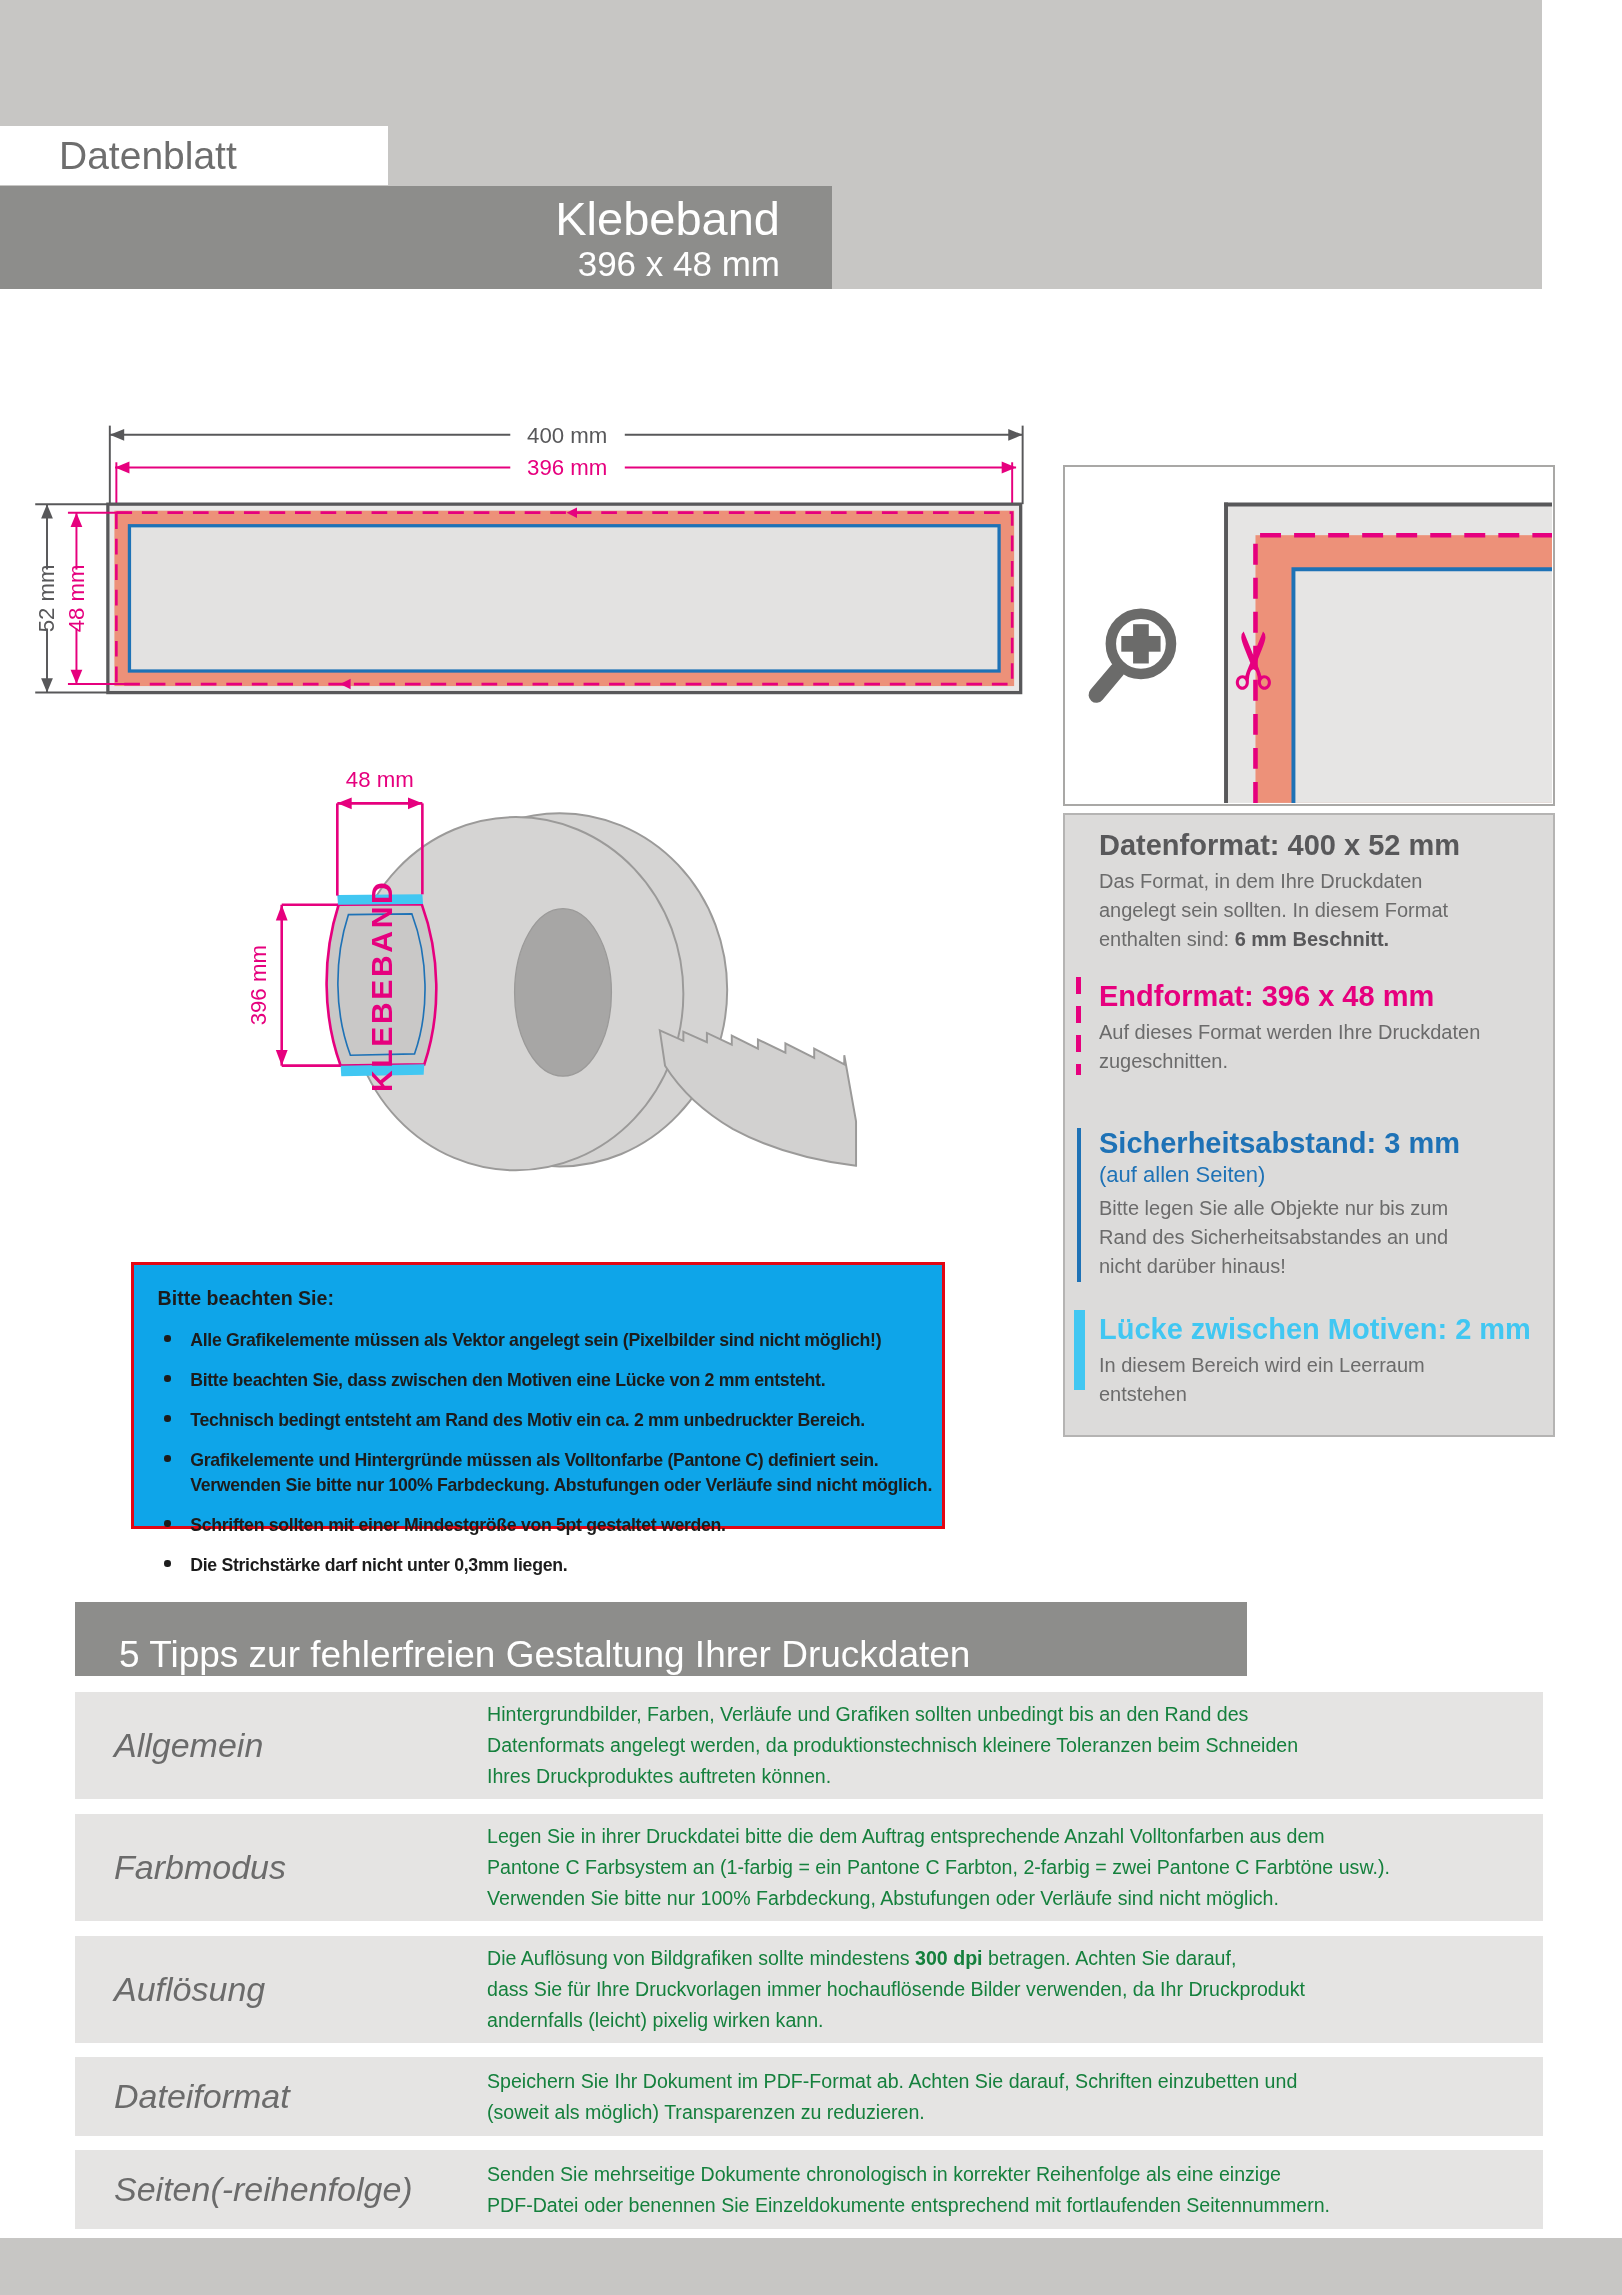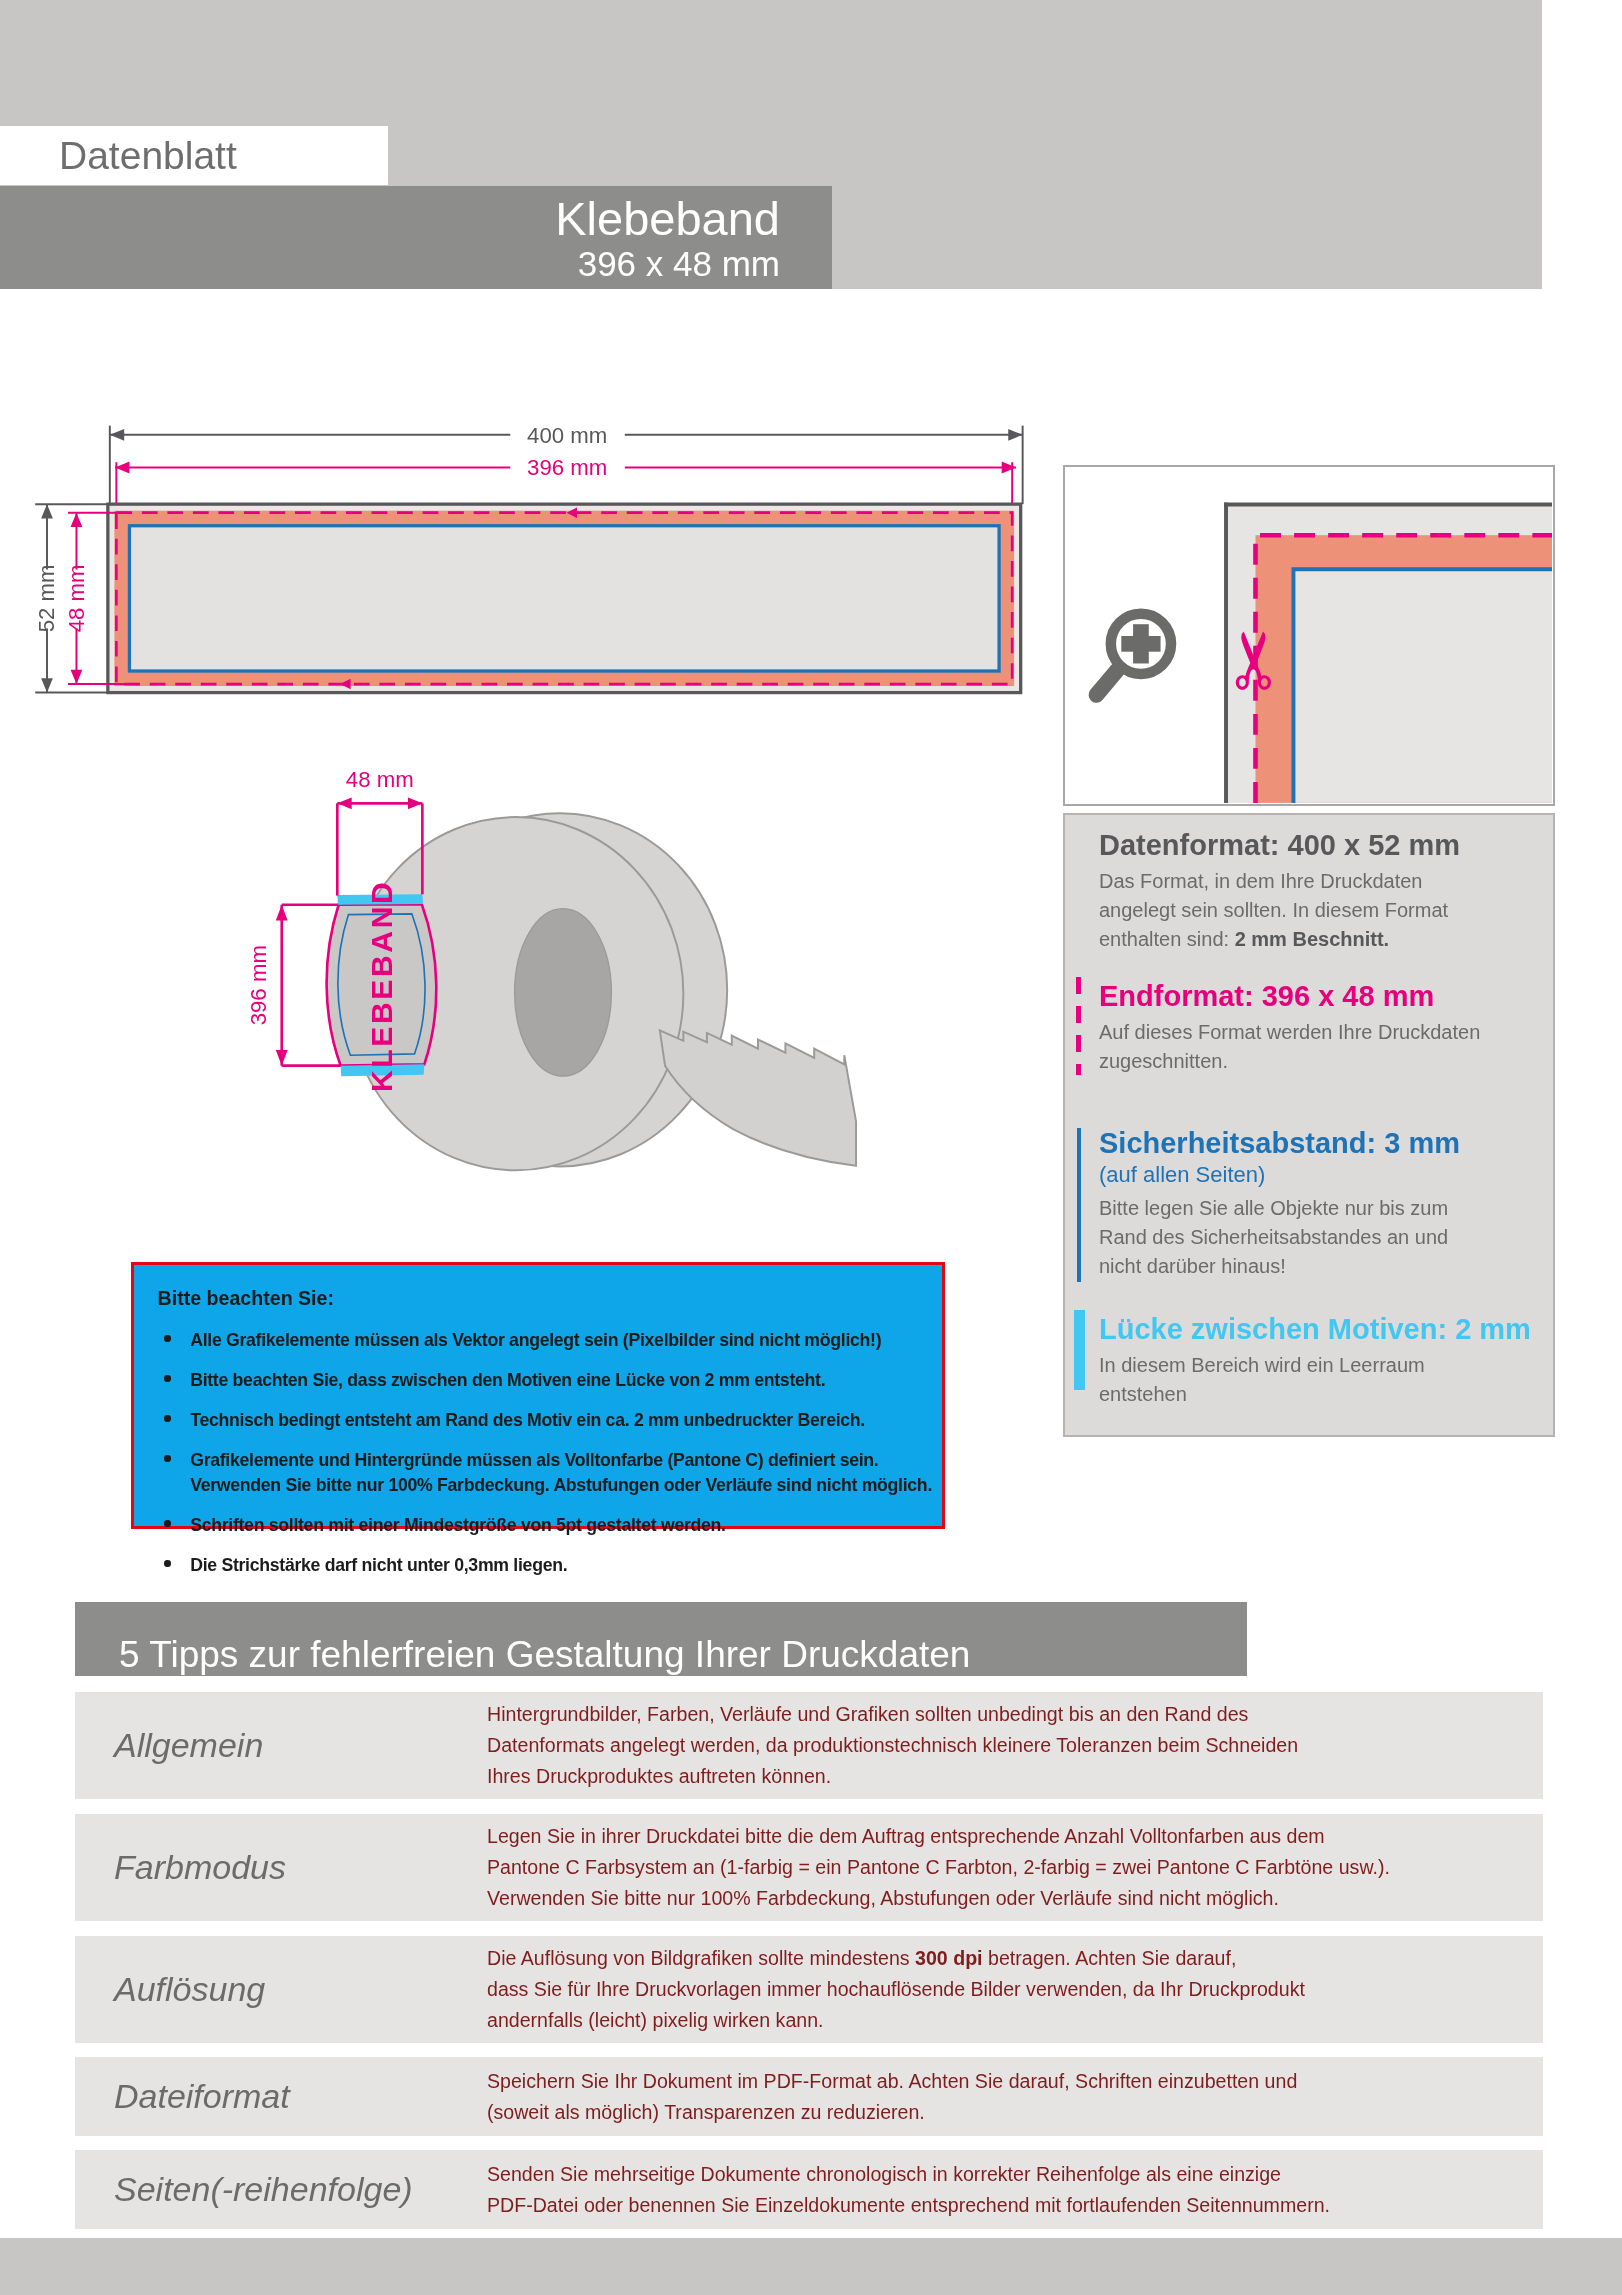--- a/index.html
+++ b/index.html
@@ -46,21 +46,21 @@
                   margin:7.2px 19.6px 0 6.5px;flex:none;}
   .note-text{font-size:17.7px;font-weight:700;line-height:25px;letter-spacing:-0.3px;white-space:pre-line;}
 
   
   .tipshead{position:absolute;left:75px;top:1602px;width:1172px;height:74px;background:#8d8d8b;
             display:flex;align-items:flex-end;color:#ffffff;font-size:37px;}
   .tipshead span{margin-left:44px;}
   .tiprow{position:absolute;left:75px;width:1468px;background:#e5e4e3;display:flex;align-items:center;}
   .tiprow .rlabel{width:412px;flex:none;padding-left:39px;box-sizing:border-box;
                   font-size:34px;color:#6b6b6b;font-style:italic;}
-  .tiprow .rbody{font-size:19.6px;line-height:31px;color:#7f1d1d;white-space:pre-line;}
+  .tiprow .rbody{font-size:19.6px;line-height:31px;color:#15803d;white-space:pre-line;}
   .r1{top:1692px;height:107px;} .r2{top:1814px;height:107px;} .r3{top:1936px;height:107px;}
   .r4{top:2057px;height:79px;} .r5{top:2150px;height:79px;}
   .bold{font-weight:700;}
 
   .footer{position:absolute;left:0;top:2238px;width:1623px;height:58px;background:#c7c6c4;}
 </style>
 </head>
 <body>
 
 <div class="page">
@@ -181,21 +181,21 @@
 
   <div class="legend">
     <div class="lbar dashed"></div>
     <div class="lbar blue"></div>
     <div class="lbar cyan"></div>
 
     <div class="lsec" style="top:13px">
       <div class="lhead" style="color:#58585a">Datenformat: 400 x 52 mm</div>
       <div class="lbody"><span>Das Format, in dem Ihre Druckdaten
 angelegt sein sollten. In diesem Format
-enthalten sind: </span><span class="bold" style="color:#58585a">2 mm Beschnitt.</span></div>
+enthalten sind: </span><span class="bold" style="color:#58585a">6 mm Beschnitt.</span></div>
     </div>
 
     <div class="lsec" style="top:164px">
       <div class="lhead" style="color:#e6007e">Endformat: 396 x 48 mm</div>
       <div class="lbody">Auf dieses Format werden Ihre Druckdaten
 zugeschnitten.</div>
     </div>
 
     <div class="lsec" style="top:311px">
       <div class="lhead" style="color:#1e72b6">Sicherheitsabstand: 3 mm</div>

